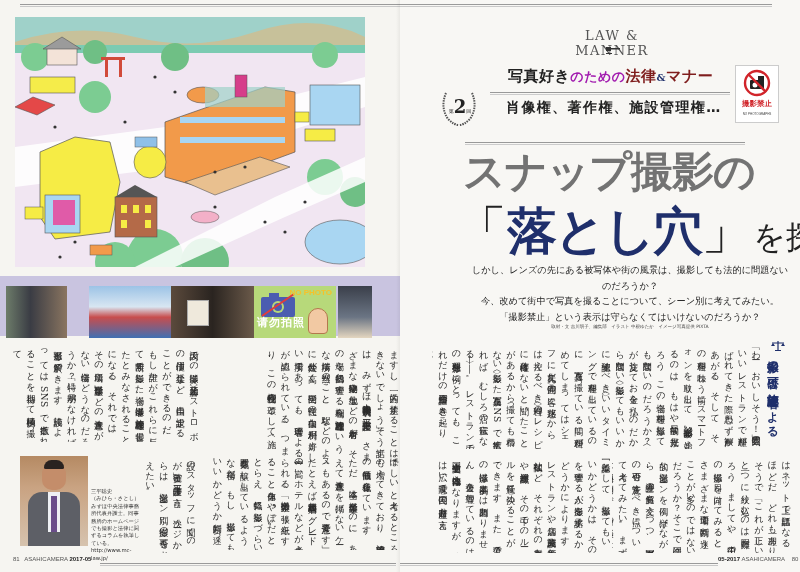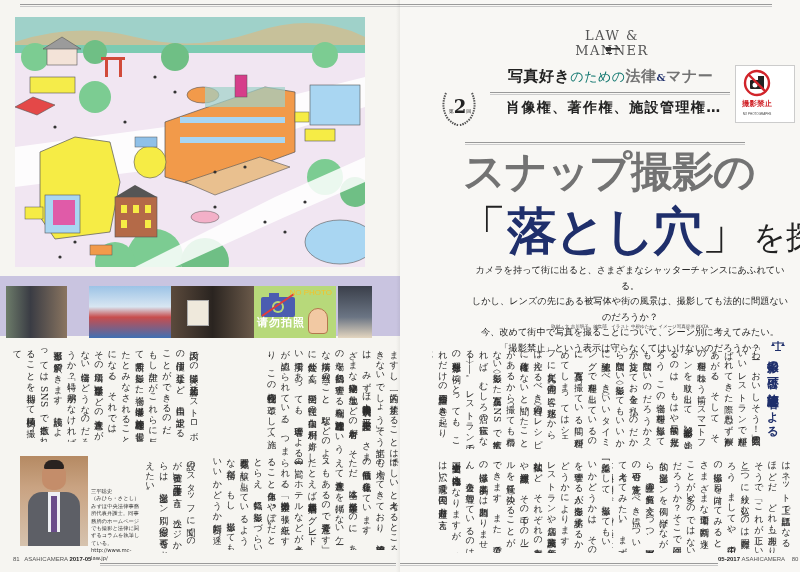--- a/index.html
+++ b/index.html
@@ -16,21 +16,21 @@
 
     
     .illustration { position: absolute; left: 15px; top: 17px; width: 350px; height: 250px; overflow: hidden;
       background: #ecd9ef; }
     .illustration svg { width: 100%; height: 100%; display: block; }
 
     
     .photo-strip { position: absolute; left: 0; top: 276px; width: 400px; height: 60px; background: #c9c4e0; }
     .photo { position: absolute; top: 10px; height: 52px; overflow: hidden; }
     .nophoto-card { background: #b7d97a; }
-    .nophoto-top { position: absolute; right: 4px; top: 2px; font-family: "Liberation Sans", sans-serif; font-size: 8px; font-weight: normal; color: #f6c12a; }
+    .nophoto-top { position: absolute; right: 4px; top: 2px; font-family: "Liberation Sans", sans-serif; font-size: 8px; font-weight: bold; color: #f6c12a; }
     .nophoto-cn { position: absolute; left: 3px; bottom: 8px; font-family: "DejaVu Sans", sans-serif; font-size: 11px; font-weight: bold; color: #fff; letter-spacing: 1px; margin-top: 12px; }
 
     
     .vcol { position: absolute; writing-mode: vertical-rl; font-family: "DejaVu Serif", serif;
       font-size: 9px; line-height: 13.6px; color: #2a2a2a; letter-spacing: 0.5px; overflow: hidden; }
 
     
     .lawyer-photo { position: absolute; left: 20px; top: 456px; width: 68px; height: 90px;
       background: linear-gradient(180deg, #b58a63 0%, #c9a382 35%, #d6c3ae 100%); overflow: hidden; }
     .lawyer-caption { position: absolute; left: 91px; top: 488px; width: 50px; font-family: "DejaVu Sans", sans-serif;
@@ -39,32 +39,32 @@
     
     .folio { position: absolute; top: 556px; font-family: "Liberation Sans", sans-serif; font-size: 6px; color: #555; }
     .folio b { color: #222; }
 
     
     .law-arc { position: absolute; left: 562px; top: 28px; width: 100px; height: 14px; font-family: "DejaVu Serif", serif;
       font-size: 13px; letter-spacing: 1.5px; color: #555; text-align: center; }
     .gavel { position: absolute; left: 606px; top: 46px; width: 14px; height: 8px; }
     .series-title { position: absolute; left: 508px; top: 67px; font-family: "DejaVu Sans", sans-serif; font-size: 15px;
       font-weight: bold; color: #222; letter-spacing: 0.5px; white-space: nowrap; }
-    .series-title .mid { font-family: "DejaVu Serif", serif; font-weight: normal; font-size: 13px; color: #0f766e; }
-    .series-title .law { font-family: "DejaVu Serif", serif; color: #737373; font-weight: bold; }
+    .series-title .mid { font-family: "DejaVu Serif", serif; font-weight: bold; font-size: 13px; color: #a21caf; }
+    .series-title .law { font-family: "DejaVu Serif", serif; color: #7f1d1d; font-weight: bold; }
     .series-title .amp { font-family: "DejaVu Serif", serif; font-size: 10px; color: #1f2f6b; }
     .rule-under-series { position: absolute; left: 490px; top: 92px; width: 240px; height: 3px; border-top: 1px solid #999; border-bottom: 1px solid #ccc; }
     .laurel { position: absolute; left: 440px; top: 85px; width: 38px; height: 42px; }
     .laurel-text { position: absolute; left: 447px; top: 96px; width: 26px; text-align: center; font-family: "DejaVu Serif", serif; color: #222; }
     .laurel-text .n { font-size: 18px; font-weight: bold; }
     .laurel-text .s { font-size: 5px; }
     .subtitle { position: absolute; left: 506px; top: 97px; font-family: "DejaVu Sans", sans-serif; font-weight: bold;
       font-size: 14px; line-height: 21px; color: #222; letter-spacing: 1.4px; white-space: nowrap; }
     .rule-under-sub { position: absolute; left: 465px; top: 142px; width: 280px; height: 3px; border-top: 1px solid #999; border-bottom: 1px solid #ccc; }
-    .sign { position: absolute; left: 735px; top: 65px; width: 60px; height: 58px; background: #fff; border: 1px solid #ccc; }
+    .sign { position: absolute; left: 735px; top: 65px; width: 44px; height: 58px; background: #fff; border: 1px solid #ccc; }
     .sign-label { position: absolute; left: 0; top: 33px; width: 42px; text-align: center; font-family: "DejaVu Sans", sans-serif;
       font-size: 7.5px; font-weight: bold; color: #d1242a; }
     .sign-sub { position: absolute; left: 0; top: 46px; width: 42px; text-align: center; font-family: "Liberation Sans", sans-serif;
       font-size: 3px; color: #444; }
 
     .headline1 { position: absolute; left: 463px; top: 148px; font-family: "DejaVu Sans", sans-serif; font-weight: bold;
       font-size: 42px; line-height: 48px; color: #737373; letter-spacing: -1px; white-space: nowrap; }
     .headline2 { position: absolute; left: 455px; top: 196px; white-space: nowrap; font-family: "DejaVu Serif", serif; }
     .headline2 .bracket { font-size: 52px; color: #222; font-weight: normal; }
     .headline2 .hole { font-size: 50px; color: #1f2f6b; font-weight: bold; letter-spacing: -2px; }
@@ -262,21 +262,20 @@
     <div class="sign-label">撮影禁止</div>
     <div class="sign-sub">NO PHOTOGRAPHS</div>
   </div>
 
   <div class="headline1">スナップ撮影の</div>
   <div class="headline2">
     <span class="bracket">「</span><span class="hole">落とし穴</span><span class="bracket">」</span><span class="rest">を探せ</span>
   </div>
 
   <div class="lead">
-    <div>カメラを持って街に出ると、さまざまなシャッターチャンスにあふれている。</div>
     <div>しかし、レンズの先にある被写体や街の風景は、撮影しても法的に問題ないのだろうか？</div>
     <div>今、改めて街中で写真を撮ることについて、シーン別に考えてみたい。</div>
     <div>「撮影禁止」という表示は守らなくてはいけないのだろうか？</div>
   </div>
   <div class="credits">取材・文 吉川明子、編集部　イラスト 中根ゆたか　イメージ写真提供 PIXTA</div>
 
   <svg class="scale-icon" viewBox="0 0 14 10">
     <rect x="6.4" y="0" width="1.2" height="9" fill="#1f2f6b"></rect>
     <rect x="1" y="1.5" width="12" height="1" fill="#1f2f6b"></rect>
     <path d="M0 5 L2 2 L4 5 Z" fill="#1f2f6b"></path>

